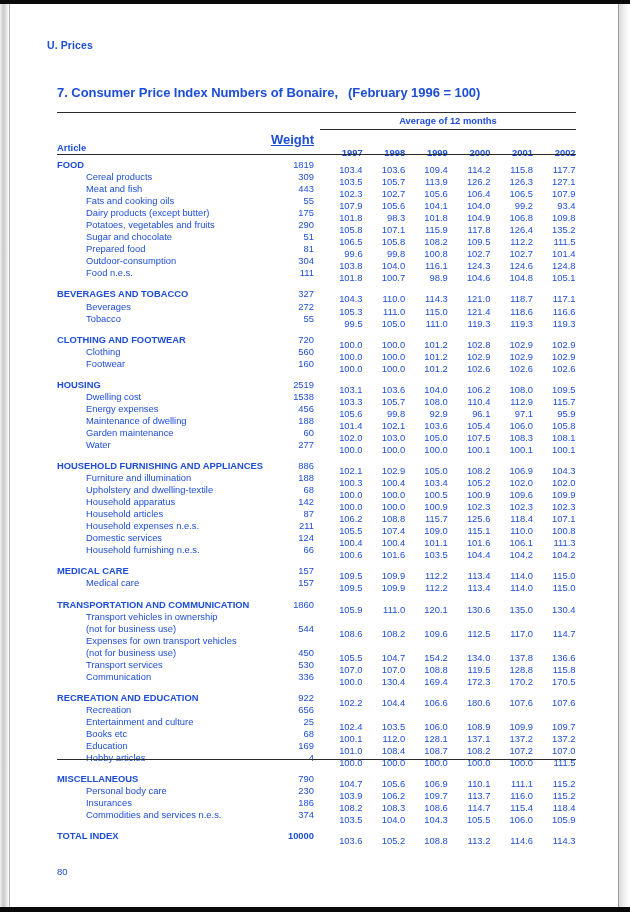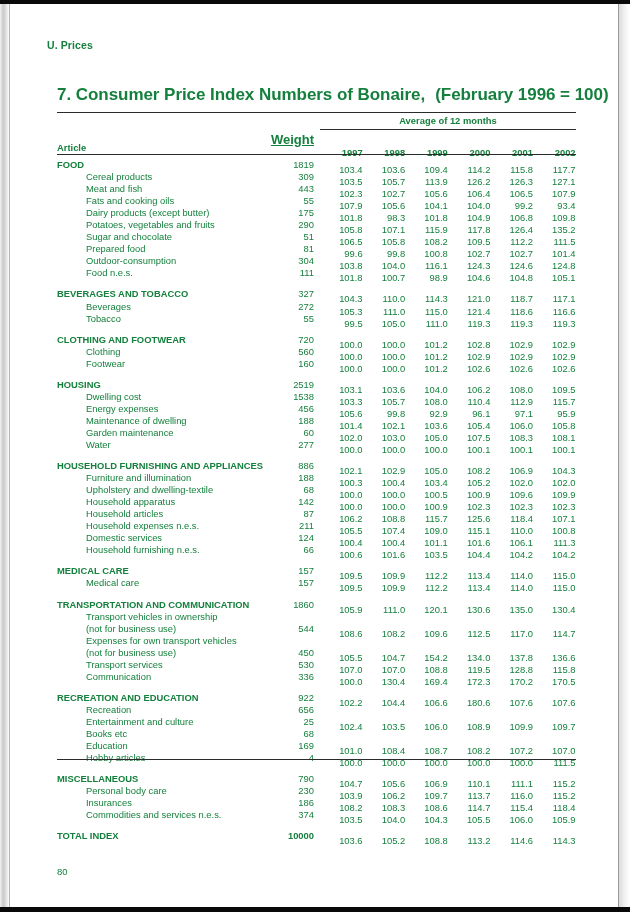--- a/index.html
+++ b/index.html
@@ -51,34 +51,34 @@
   .edge-right {
     position: absolute; left: 619px; top: 4px;
     width: 11px; height: 903px;
     background: linear-gradient(to right, #dcdcdc 0%, #f4f4f4 60%, #ffffff 100%);
   }
 
   .page {
     position: absolute;
     left: 0; top: 0;
     width: 630px; height: 912px;
-    color: #15803d;
+    color: #1d4ed8;
   }
 
   .section-label {
     position: absolute;
     left: 47px; top: 39px;
     font-size: 10.5px;
     font-weight: bold;
     letter-spacing: 0.1px;
   }
   .table-title {
     position: absolute;
     left: 57px; top: 85px;
-    font-size: 17px;
+    font-size: 13px;
     font-weight: bold;
     letter-spacing: -0.05px;
     white-space: nowrap;
   }
   .table-title .paren { margin-left: 10px; }
 
   .page-number {
     position: absolute;
     left: 57px; top: 866px;
     font-size: 9.5px;
@@ -418,20 +418,21 @@
             <div class="weight">656</div>
           </div>
           <div class="row item">
             <div class="label">Entertainment and culture</div>
             <div class="weight">25</div>
             <div class="vals"><span>102.4</span><span>103.5</span><span>106.0</span><span>108.9</span><span>109.9</span><span>109.7</span></div>
           </div>
           <div class="row item">
             <div class="label">Books etc</div>
             <div class="weight">68</div>
+            <div class="vals"><span>100.1</span><span>112.0</span><span>128.1</span><span>137.1</span><span>137.2</span><span>137.2</span></div>
           </div>
           <div class="row item">
             <div class="label">Education</div>
             <div class="weight">169</div>
             <div class="vals"><span>101.0</span><span>108.4</span><span>108.7</span><span>108.2</span><span>107.2</span><span>107.0</span></div>
           </div>
           <div class="row item">
             <div class="label">Hobby articles</div>
             <div class="weight">4</div>
             <div class="vals"><span>100.0</span><span>100.0</span><span>100.0</span><span>100.0</span><span>100.0</span><span>111.5</span></div>

